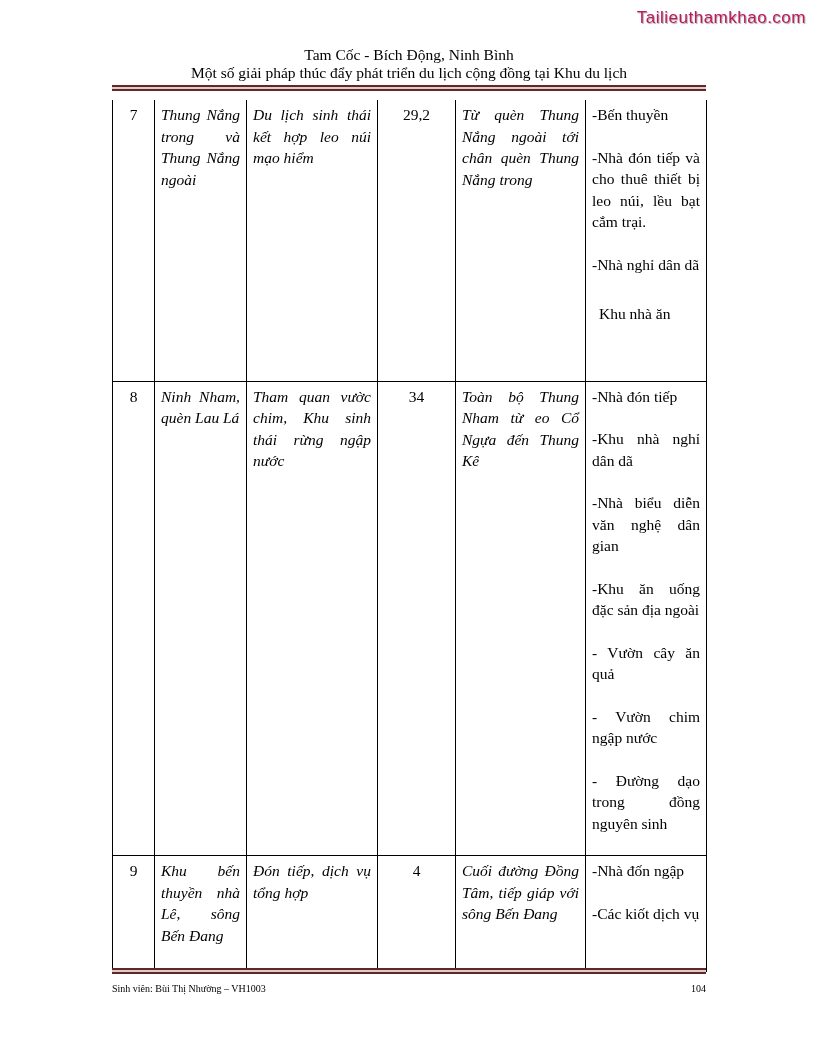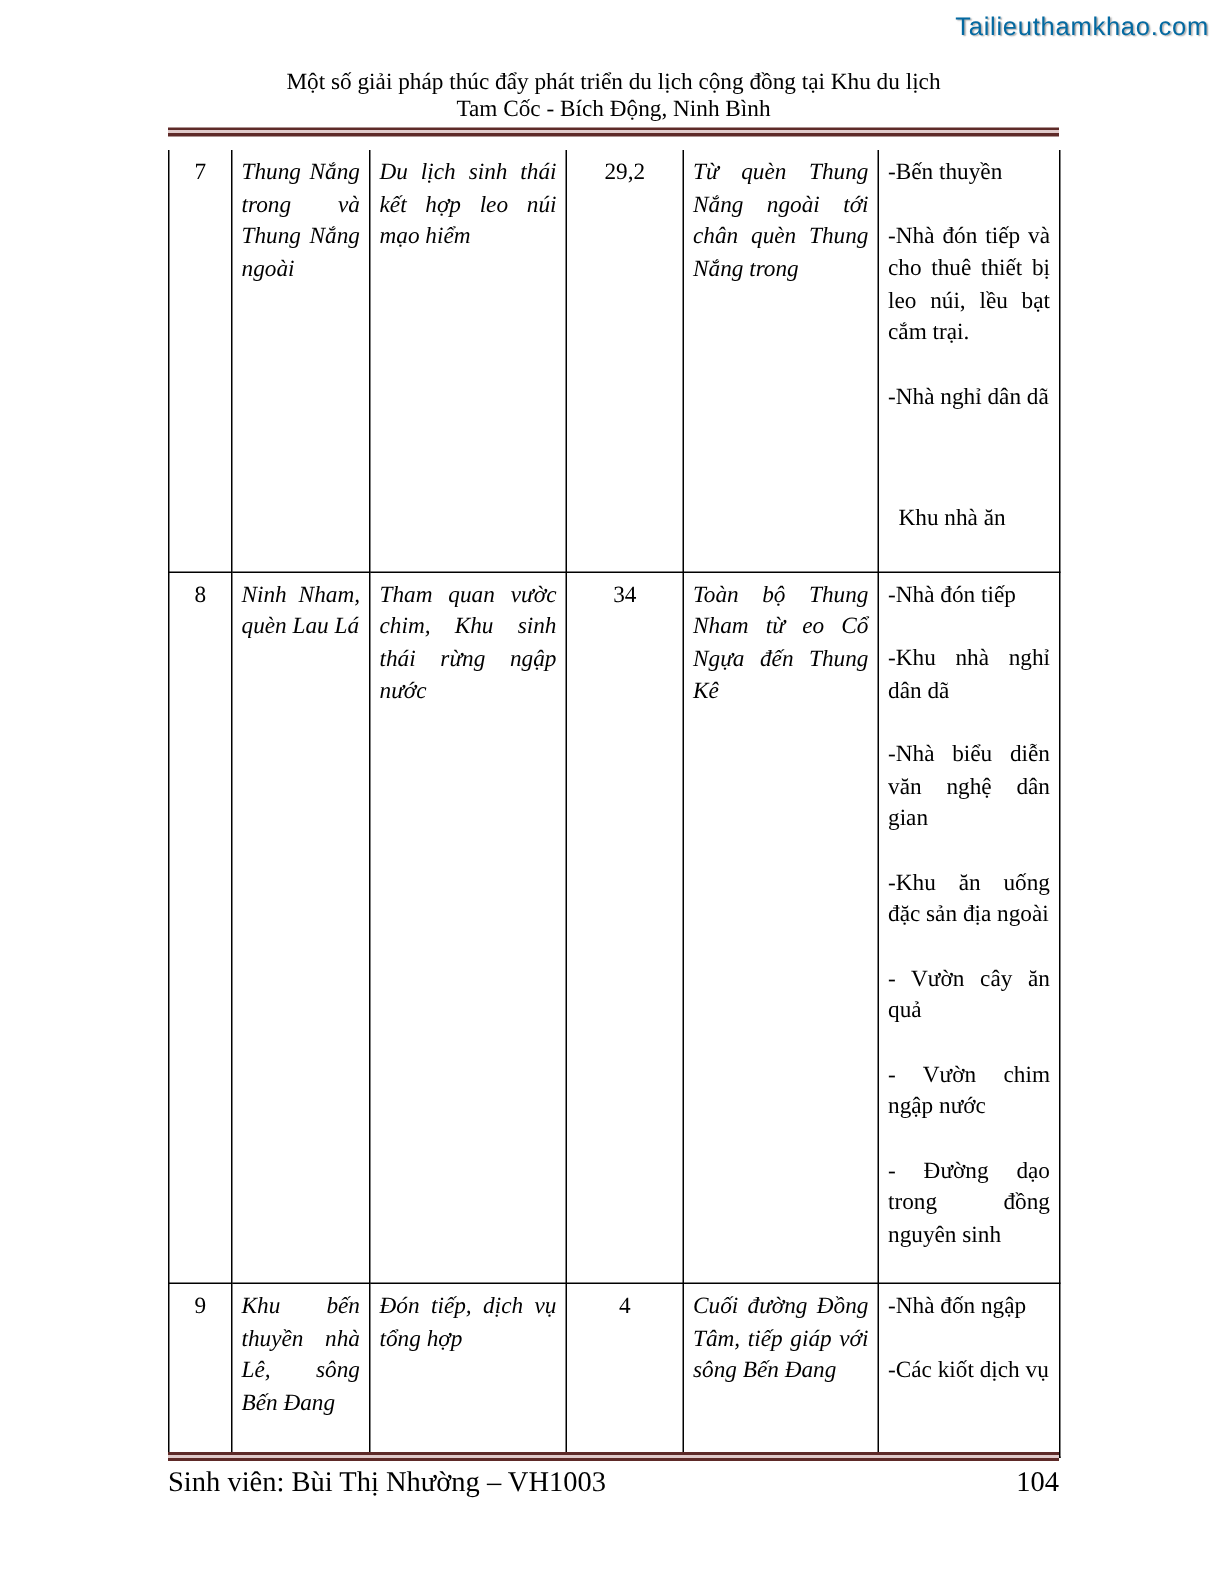--- a/index.html
+++ b/index.html
@@ -8,21 +8,21 @@
     width:816px; height:1056px;
     background:#ffffff;
     font-family:"Liberation Serif", serif;
     color:#000;
     overflow:hidden;
   }
   .watermark {
     position:absolute; top:8px; right:10px;
     font-family:"Liberation Sans", sans-serif;
     font-size:17px;
-    color:#0369a1;
+    color:#be185d;
     text-shadow:1px 1px 1px #a8a8a8;
     letter-spacing:0.5px;
   }
   .header {
     position:absolute; top:46px; left:112px; width:594px;
     text-align:center;
     font-size:15.5px; line-height:18px;
   }
   .rule {
     position:absolute; left:112px; width:594px; height:6px;
@@ -42,37 +42,37 @@
   }
   table.doc td {
     border:1px solid #000;
     vertical-align:top;
     padding:4px 6px 0 6px;
   }
   table.doc tr.first-row td { border-top:none; }
   td.c-num { text-align:center; padding-left:1px; padding-right:1px; }
   td.just { text-align:justify;font-style:italic; }
   td.fac p { margin:0 0 21px 0; text-align:justify; }
-  td.fac p.gap2 { margin-top:60px; padding-left:7px; }
+  td.fac p.gap2 { margin-top:28px; padding-left:7px; }
   .footer {
     position:absolute; left:112px; top:979px; width:594px;
     display:flex; justify-content:space-between;
-    font-size:19px; line-height:20px;
+    font-size:10px; line-height:20px;
   }
 </style>
 </head>
 <body>
 
 <div class="page">
 
   <div class="watermark">Tailieuthamkhao.com</div>
 
   <div class="header">
+    <div>Tam Cốc - Bích Động, Ninh Bình</div>
     <div>Một số giải pháp thúc đẩy phát triển du lịch cộng đồng tại Khu du lịch</div>
-    <div>Tam Cốc - Bích Động, Ninh Bình</div>
   </div>
 
   <div class="rule rule-top"></div>
 
   <table class="doc">
     <colgroup>
       <col style="width:42px">
         <col style="width:92px">
         <col style="width:131px">
       <col style="width:78px">

